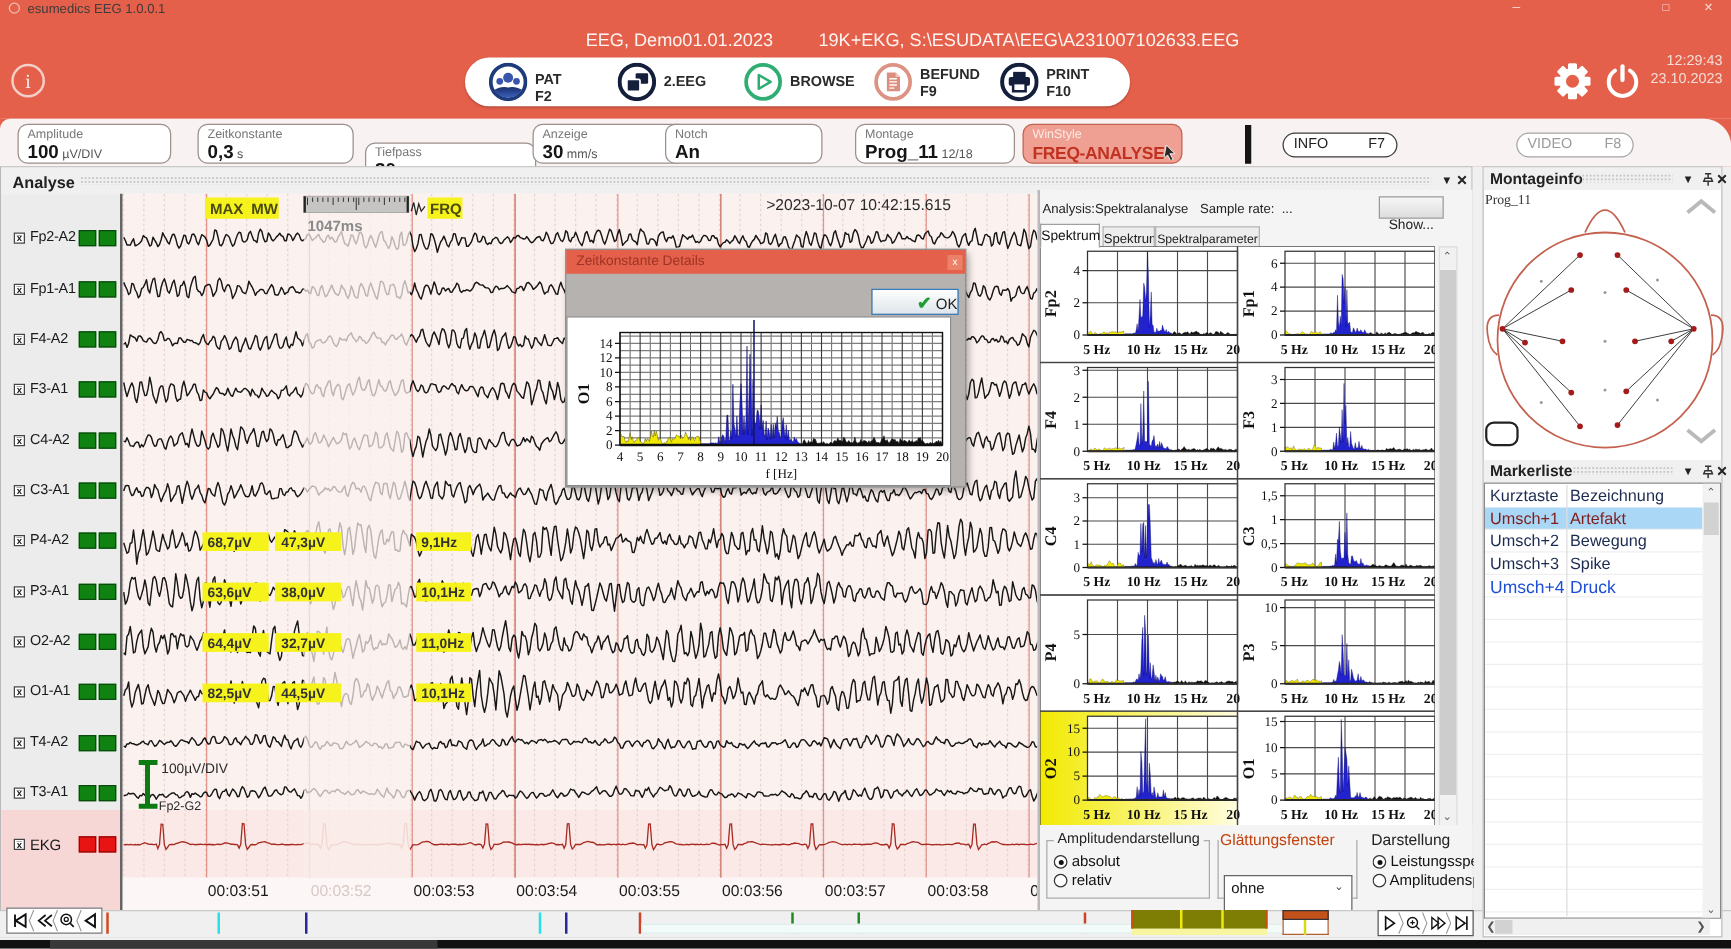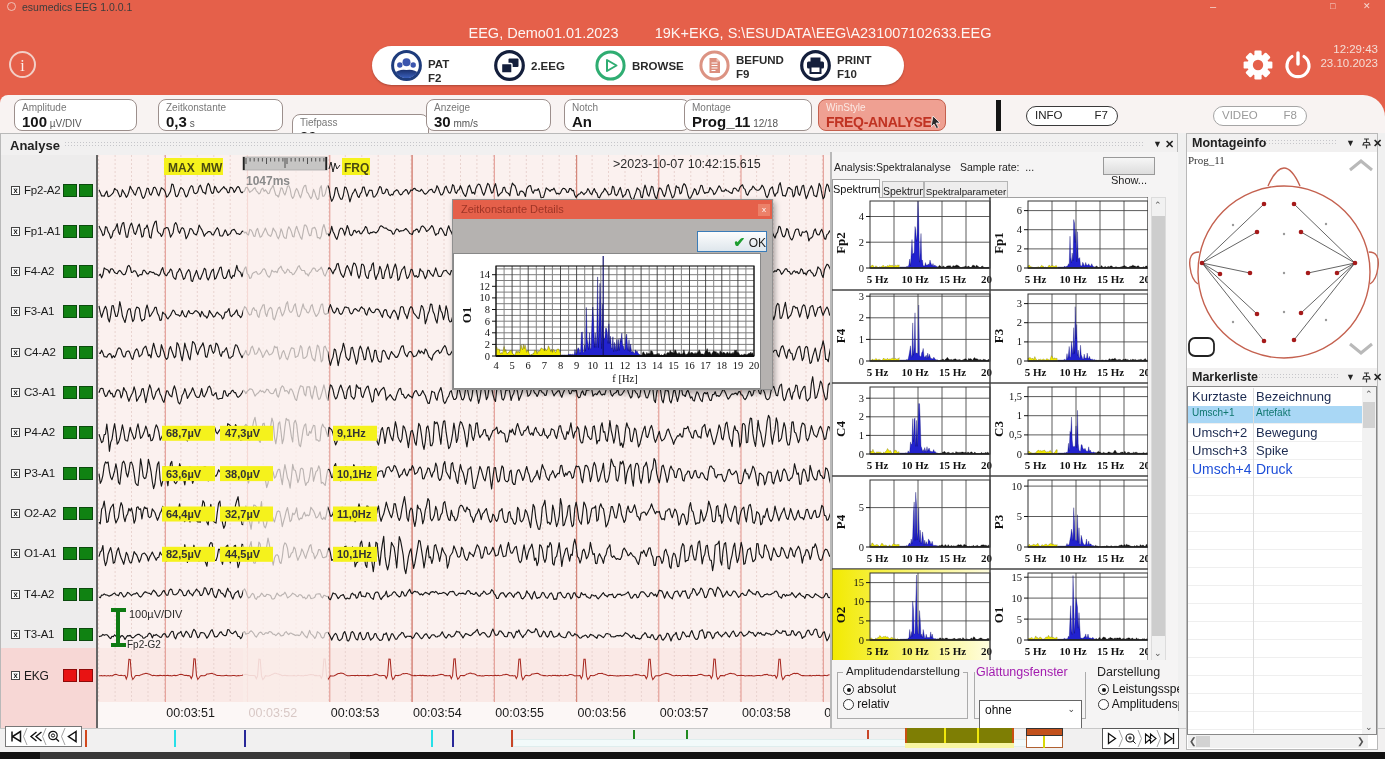--- a/index.html
+++ b/index.html
@@ -85,21 +85,21 @@
     <span class="pval">0,3<span class="punit">&nbsp;s</span></span>
   </div>
 <div class="ab pbox" style="left:292px;top:114px;width:137px">
     <span class="plab">Tiefpass</span>
     <span class="pval">30<span class="punit">&nbsp;Hz</span></span>
   </div>
 <div class="ab pbox" style="left:426px;top:99px;width:125px">
     <span class="plab">Anzeige</span>
     <span class="pval">30<span class="punit">&nbsp;mm/s</span></span>
   </div>
-<div class="ab pbox" style="left:564px;top:99px;width:126px">
+<div class="ab pbox" style="left:532px;top:99px;width:126px">
     <span class="plab">Notch</span>
     <span class="pval">An<span class="punit">&nbsp;</span></span>
   </div>
 <div class="ab pbox" style="left:684px;top:99px;width:128px">
     <span class="plab">Montage</span>
     <span class="pval">Prog_11<span class="punit">&nbsp;12/18</span></span>
   </div>
 <div class="ab pbox" style="left:818px;top:99px;width:128px;background:#EFA092;border-color:#C4604E">
     <span class="plab" style="color:#FBE9E4">WinStyle</span>
     <span class="pval" style="color:#C03222;font-size:14px;letter-spacing:-0.3px;top:14px">FREQ-ANALYSE</span>
@@ -460,21 +460,21 @@
 <div class="ab" style="left:1151px;top:197px;width:15px;height:465px;background:#F1F1F1;border:1px solid #DCDCDC"></div>
 <div class="ab" style="left:1154px;top:200px;font-size:9px;color:#555">⌃</div>
 <div class="ab" style="left:1152px;top:216px;width:13px;height:420px;background:#CDCDCD"></div>
 <div class="ab" style="left:1154px;top:648px;font-size:9px;color:#555">⌄</div>
 <div class="ab" style="left:832px;top:660px;width:346px;height:66px;background:#F5F4F4"></div>
 <div class="ab gb" style="left:837px;top:672px;width:131px;height:47px">
     <span>Amplitudendarstellung</span>
   </div>
 <div class="ab" style="left:843px;top:682px;font-size:12px;color:#111"><span class="radio on"></span> absolut</div>
 <div class="ab" style="left:843px;top:697px;font-size:12px;color:#111"><span class="radio"></span> relativ</div>
-<div class="ab" style="left:976px;top:665px;font-size:12.5px;color:#a21caf">Glättungsfenster</div>
+<div class="ab" style="left:976px;top:665px;font-size:12.5px;color:#c2410c">Glättungsfenster</div>
 <div class="ab gb" style="left:974px;top:672px;width:112px;height:47px;border-top:none"></div>
 <div class="ab" style="left:979px;top:700px;width:103px;height:36px;border:1px solid #666;background:#fff;font-size:12px;color:#111;padding:2px 0 0 5px">ohne<span style="position:absolute;right:6px;top:3px;font-size:9px;color:#444">⌄</span></div>
 <div class="ab" style="left:1097px;top:665px;font-size:12.5px;color:#222">Darstellung</div>
 <div class="ab" style="left:1098px;top:682px;width:81px;height:15px;font-size:12px;color:#111;white-space:nowrap;overflow:hidden"><span class="radio on"></span> Leistungsspek</div>
 <div class="ab" style="left:1098px;top:697px;width:81px;height:15px;font-size:12px;color:#111;white-space:nowrap;overflow:hidden"><span class="radio"></span> Amplitudenspe</div>
 <div class="ab" style="left:0;top:728px;width:1385px;height:22px;background:#F1F0F0;border-top:1px solid #C8C8C8"></div>
 <div class="ab" style="left:5px;top:726px;width:77px;height:21px;background:#fff;border:1px solid #777"></div>
 <svg class="ab" style="left:5px;top:726px" width="77" height="21">
     <path d="M22 2l-3.5 8.5 3.5 8.5M41 2l-3.5 8.5 3.5 8.5M60 2l-3.5 8.5 3.5 8.5" stroke="#999" stroke-width="0.9" fill="none"></path>
     <path d="M7 5.5v10M15.5 5.5l-8 5 8 5z" stroke="#111" stroke-width="1.5" fill="none"></path>
@@ -562,21 +562,21 @@
 <div class="ab" style="left:1346px;top:372px;font-size:9px;color:#222">▼</div>
 <svg class="ab" style="left:1362px;top:372px" width="9" height="11">
     <path d="M2 1h5M4.5 1v3M2 4.5h5l1 2.5h-7zM4.5 7v3.5" stroke="#333" stroke-width="1.2" fill="none"></path>
   </svg>
 <div class="ab" style="left:1373px;top:371px;font-size:11px;color:#222;font-weight:bold">✕</div>
 <div class="ab" style="left:1187px;top:386px;width:190px;height:349px;background:#fff;border:1px solid #888"></div>
 <div class="ab" style="left:1188px;top:388px;width:174px;height:18px;font-size:13px;color:#1B2A50">
     <span style="position:absolute;left:4px;top:1px">Kurztaste</span>
     <span style="position:absolute;left:68px;top:1px">Bezeichnung</span>
   </div>
-<div class="ab" style="left:1188px;top:406px;width:174px;height:18px;background:#A9D7F5;font-size:10px;color:#0f766e">
+<div class="ab" style="left:1188px;top:406px;width:174px;height:18px;background:#A9D7F5;font-size:13px;color:#7f1d1d">
     <span style="position:absolute;left:4px;top:1px">Umsch+1</span>
     <span style="position:absolute;left:68px;top:1px">Artefakt</span>
   </div>
 <div class="ab" style="left:1188px;top:424px;width:174px;height:18px;font-size:13px;color:#1B2A50">
     <span style="position:absolute;left:4px;top:1px">Umsch+2</span>
     <span style="position:absolute;left:68px;top:1px">Bewegung</span>
   </div>
 <div class="ab" style="left:1188px;top:442px;width:174px;height:18px;font-size:13px;color:#1B2A50">
     <span style="position:absolute;left:4px;top:1px">Umsch+3</span>
     <span style="position:absolute;left:68px;top:1px">Spike</span>

